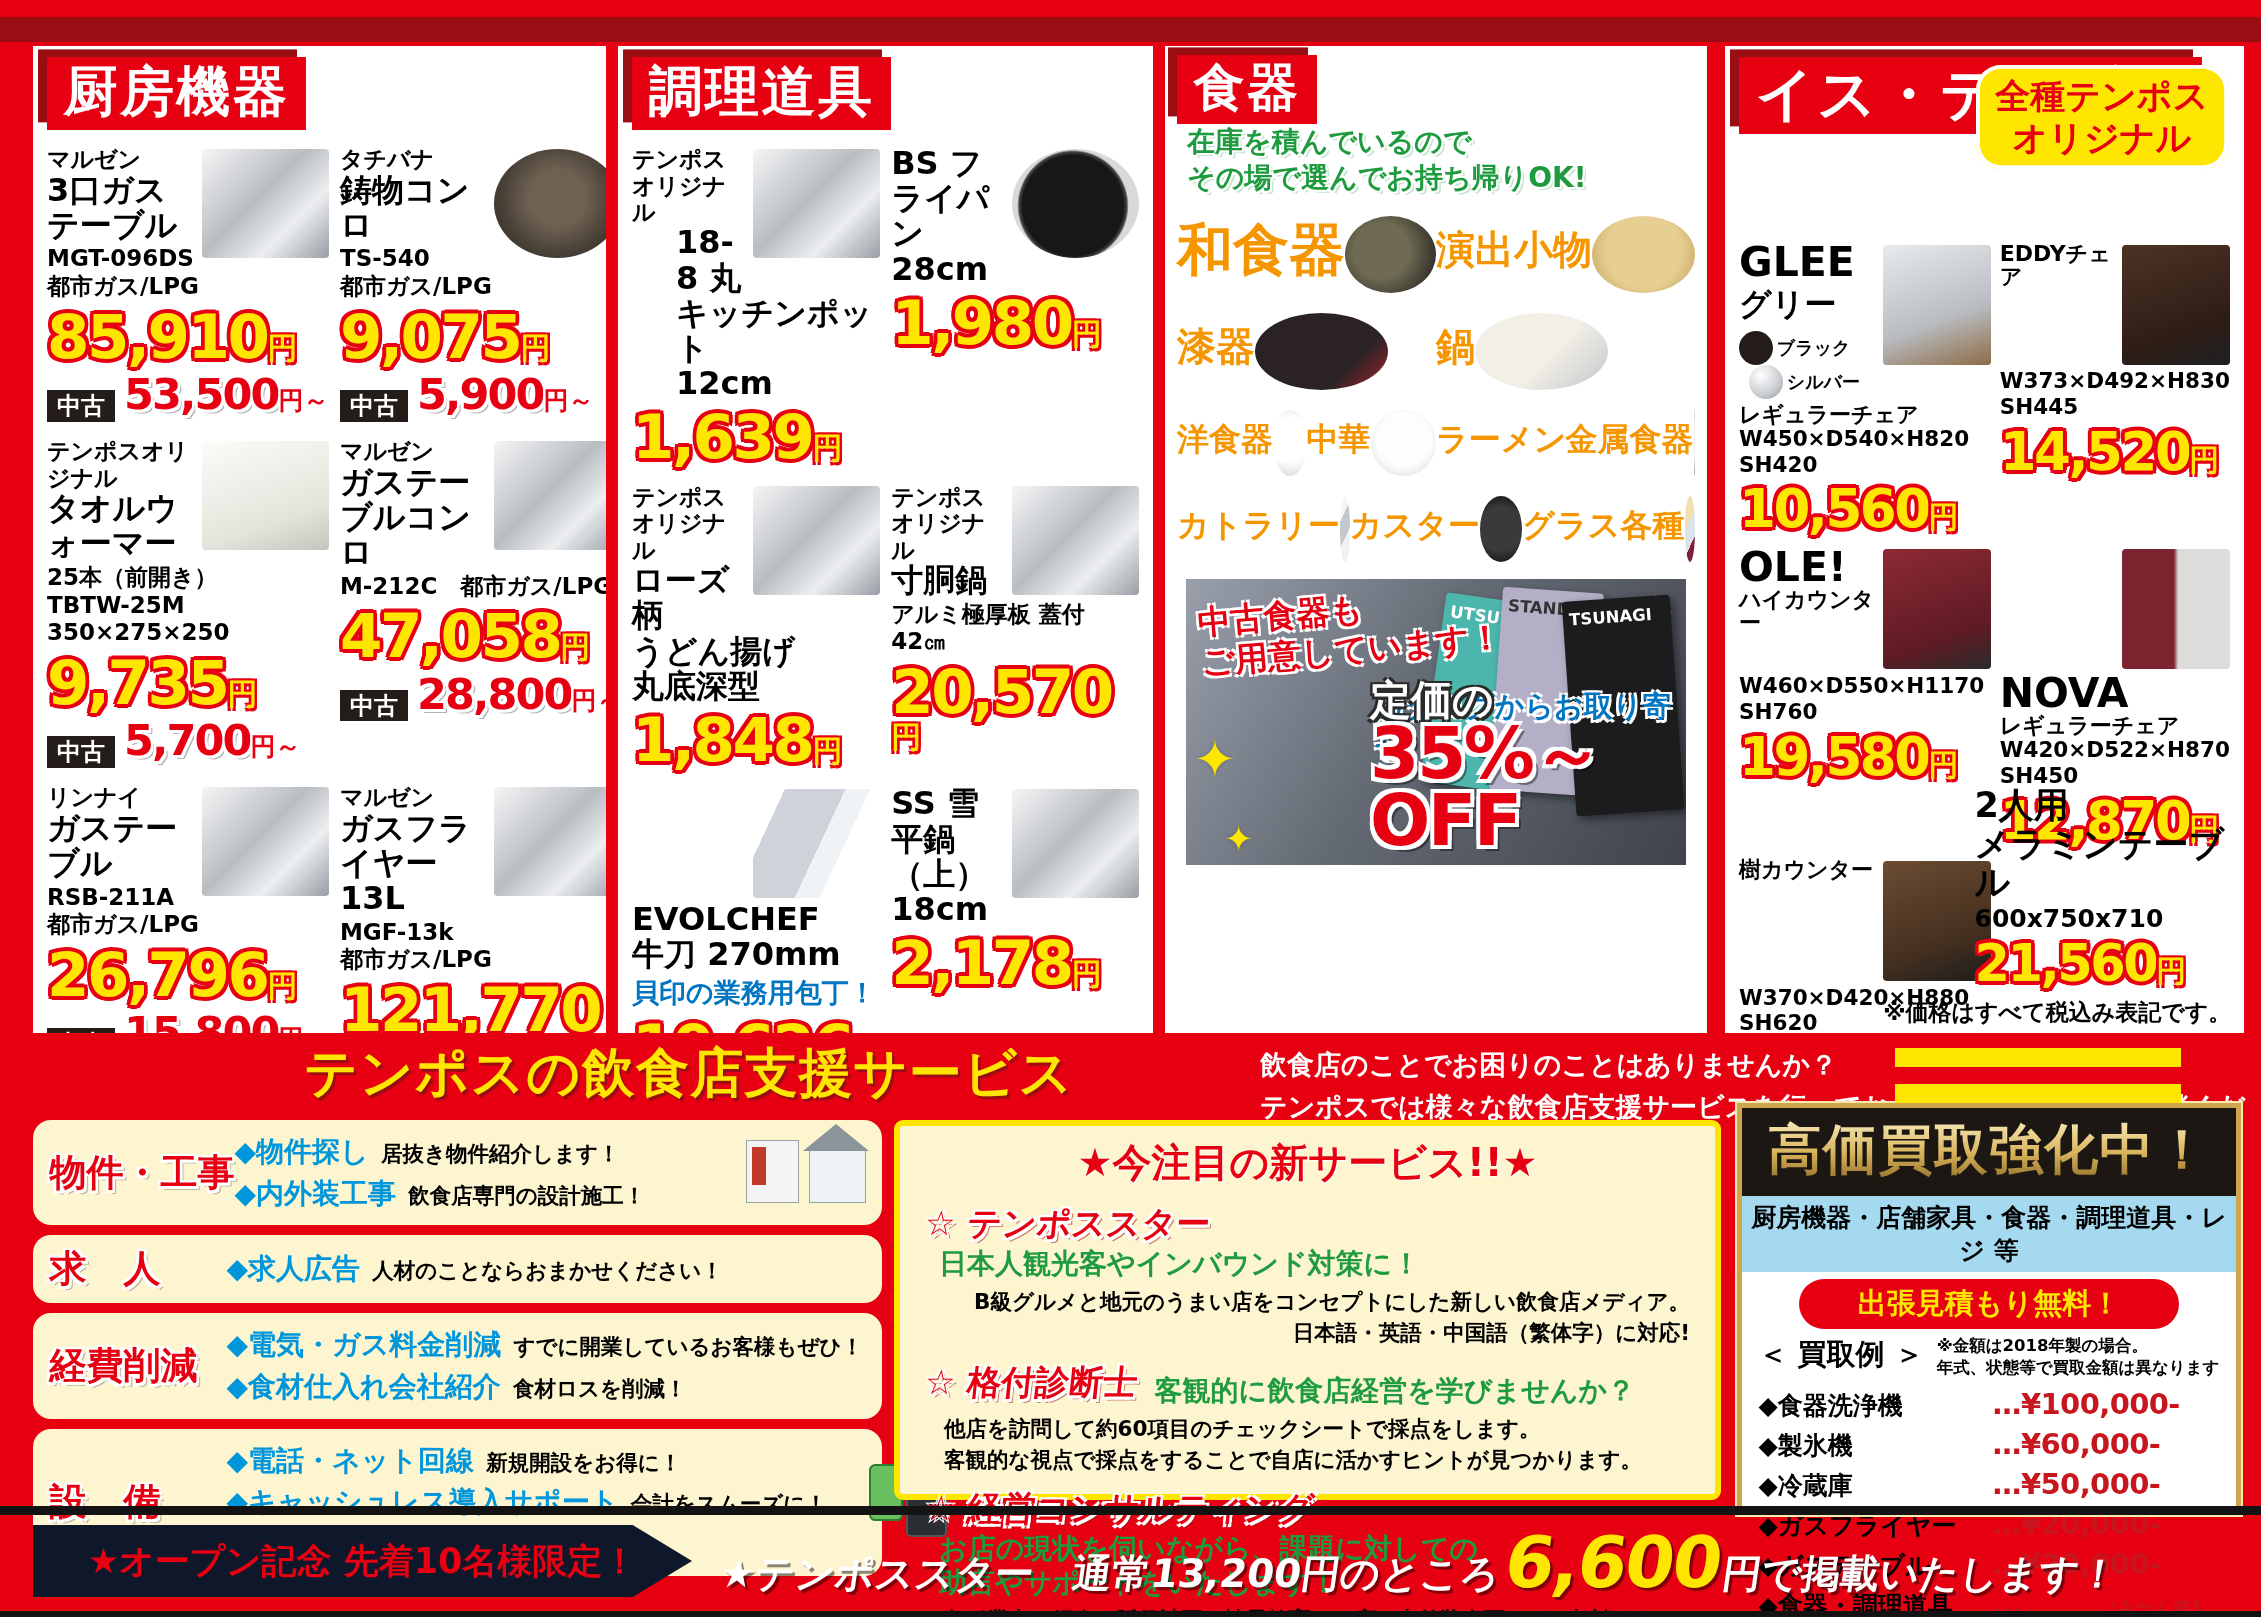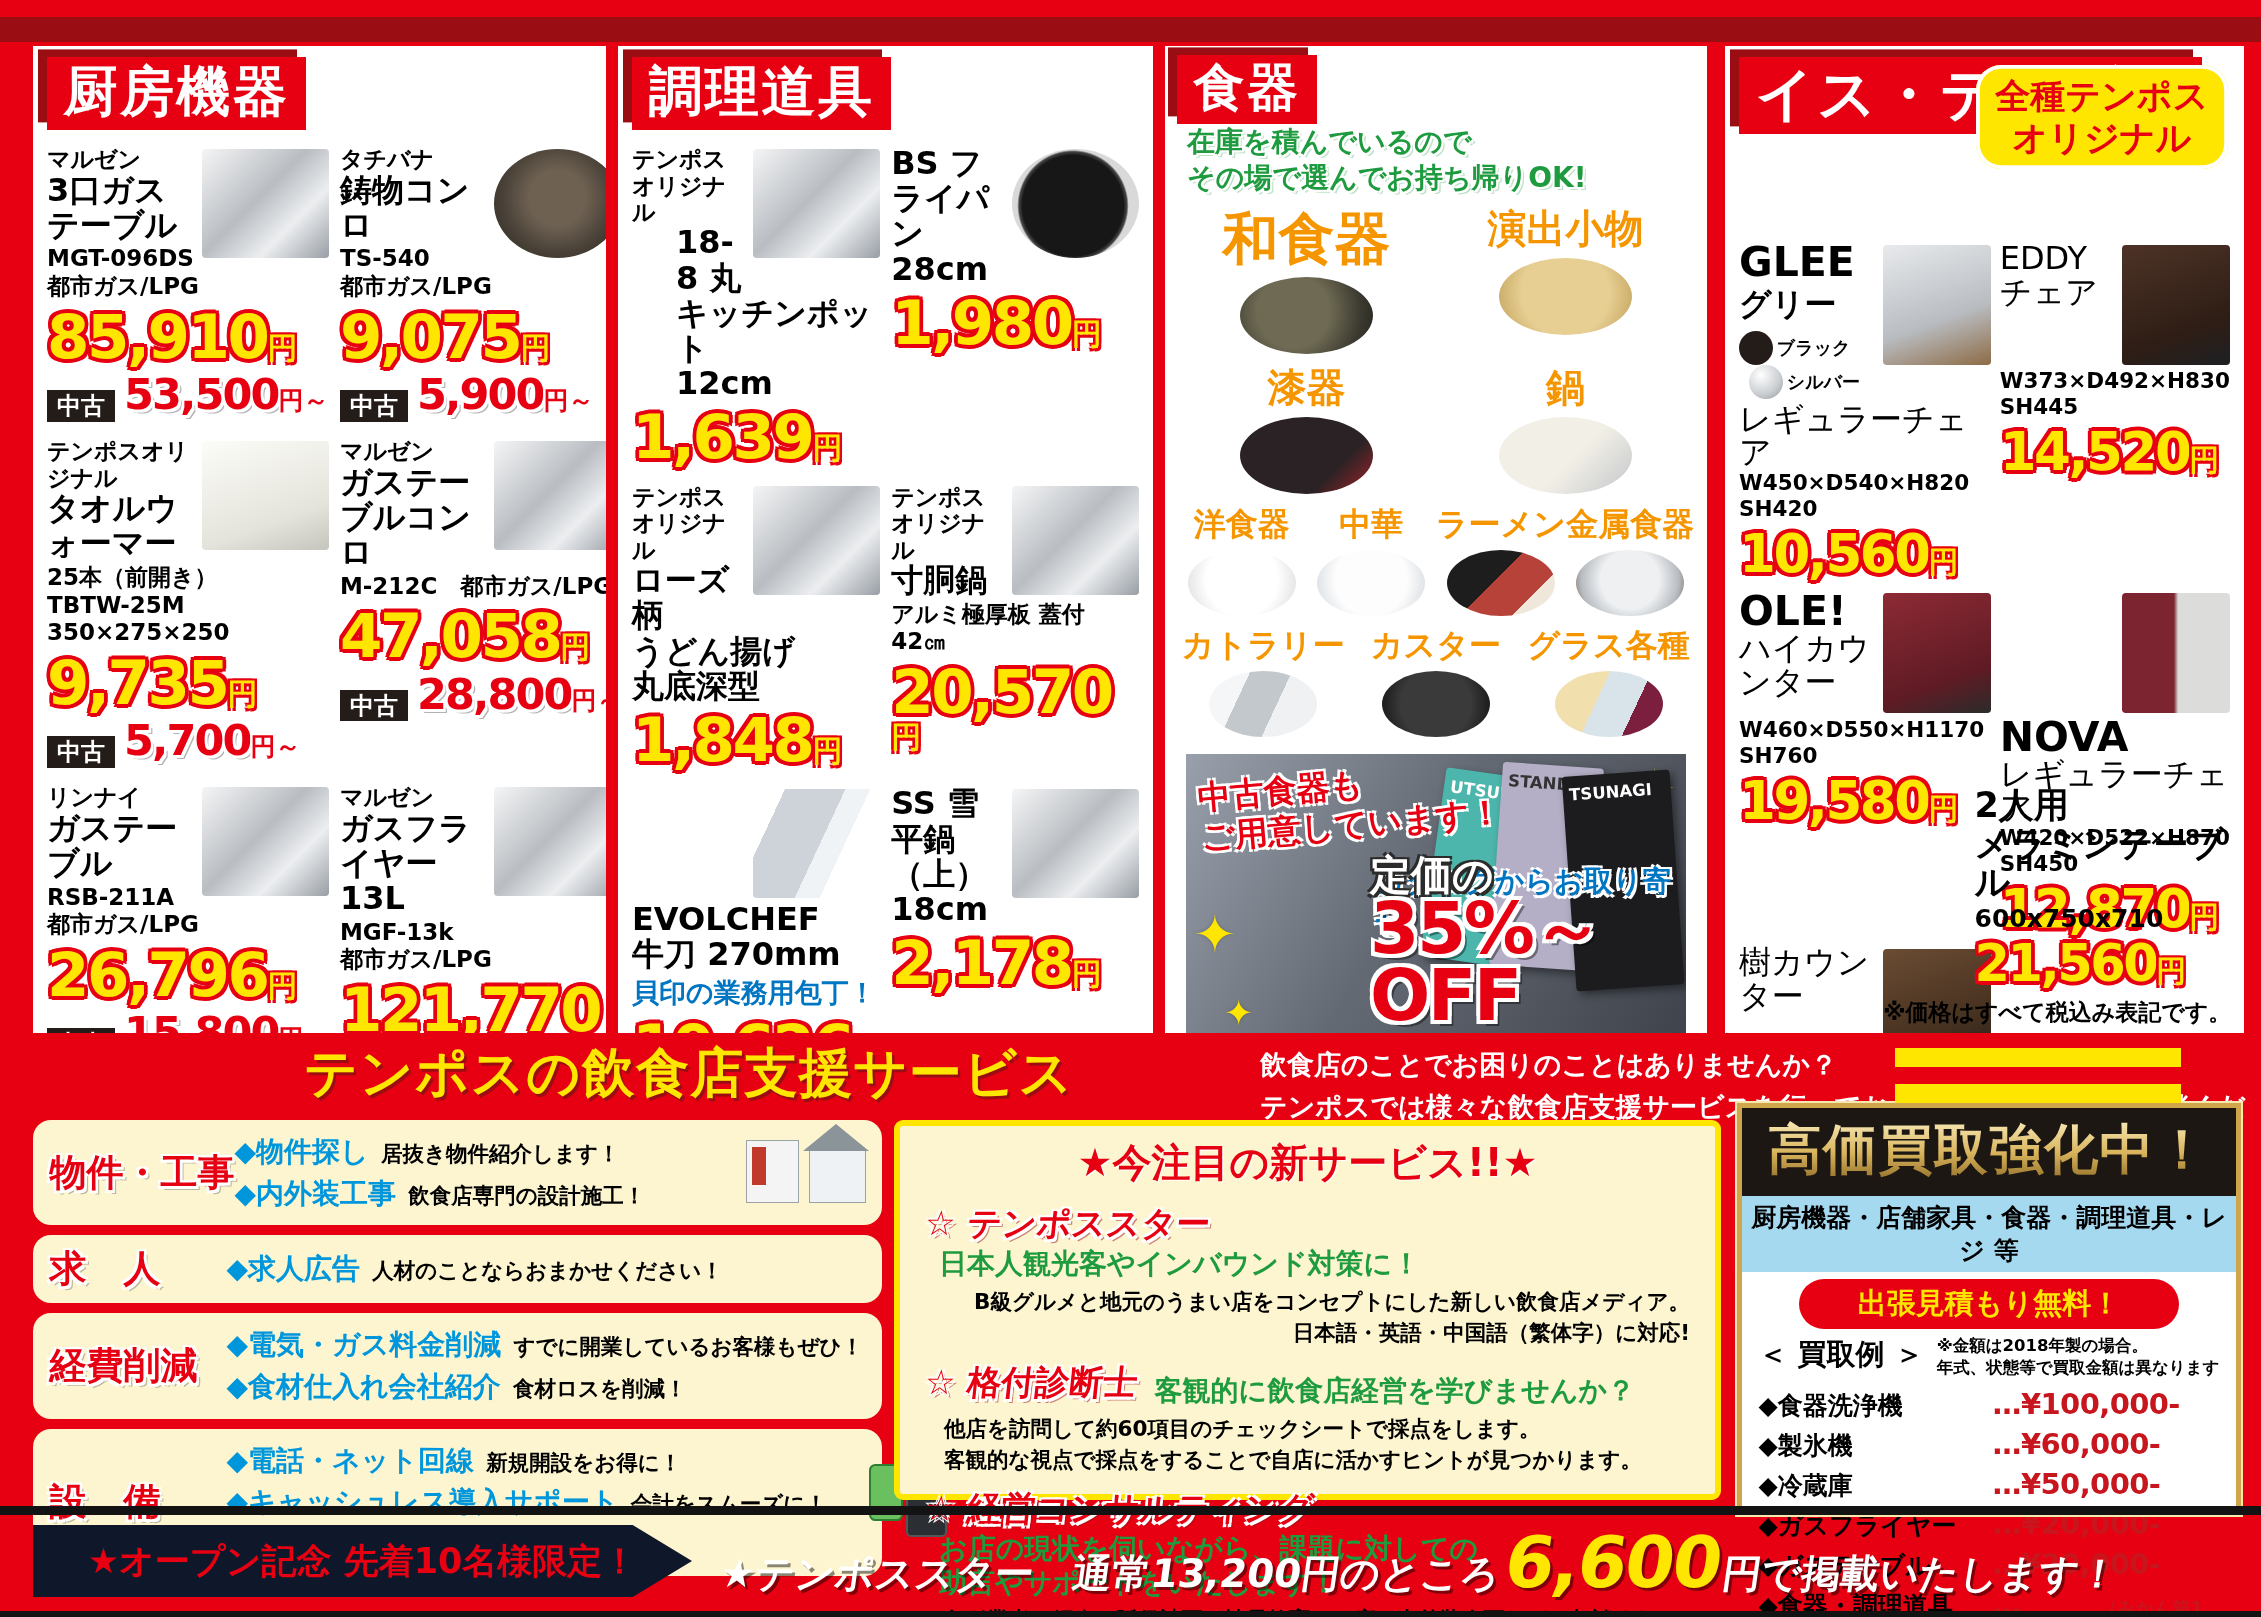--- a/index.html
+++ b/index.html
@@ -40,21 +40,21 @@
 [data-photo="knife"]{background:linear-gradient(115deg,#fff 0 18%,#cdd3d8 18% 52%,#f0f3f5 52% 66%,#fff 66%)}
 [data-photo="chair-steel"]{background:linear-gradient(160deg,#e8eaec,#b9bdc2 60%,#8d6b45)}
 [data-photo="chair-dark"]{background:linear-gradient(160deg,#4d3326,#2e1d15 70%,#1d2024)}
 [data-photo="chair-red"]{background:linear-gradient(160deg,#8d2a35,#5f1b24 70%,#2b2b2b)}
 [data-photo="chair-two"]{background:linear-gradient(90deg,#7c2430 0 48%,#dcdcda 52%)}
 [data-photo="chair-wood"]{background:linear-gradient(160deg,#6b4c33,#45301f 65%,#1d1d1d)}
 
 .stock-note{display:inline-block;vertical-align:top;margin-left:10px;font-size:28px;font-weight:900;color:#1f9b3f;line-height:1.3;white-space:pre-line;
  text-shadow:-1.9px -1.9px 0 #fff,1.9px -1.9px 0 #fff,-1.9px 1.9px 0 #fff,1.9px 1.9px 0 #fff,3.2px 3.2px 0 #bfe3c8}
 .cats{display:flex;flex-wrap:wrap;margin-top:11.4px}
-.cat{display:flex;flex-direction:column;align-items:center;width:25%;margin-bottom:12.7px}
+.cat{display:flex;flex-direction:row;align-items:center;width:25%;margin-bottom:12.7px}
 .cats .cat:nth-child(-n+4){width:50%}
 .cats .cat:nth-child(n+9){width:33.33%}
 .cat-label{color:#f59600;font-weight:900;line-height:1.1;white-space:nowrap}
 [data-size="xl"] .cat-label{font-size:56px}
 [data-size="l"] .cat-label{font-size:39px}
 [data-size="m"] .cat-label{font-size:32px}
 .cat-photo{width:133px;height:77px;border-radius:50%;margin-top:7.6px;background:#ddd}
 [data-size="m"] .cat-photo{width:108px;height:66px}
 [data-photo="wa"]{background:radial-gradient(circle at 40% 45%,#6e6a53 0 40%,#3c3a30 75%,#23221c)}
 [data-photo="straw"]{background:radial-gradient(circle at 50% 45%,#e7cf93 0 55%,#c7a964 90%)}
@@ -77,21 +77,21 @@
 .up-off{position:absolute;left:184px;bottom:10px;line-height:.95}
 .teika{display:block;font-size:41px;font-weight:900;color:#fff;text-shadow:-2.5px -2.5px 0 #2b2b2b,2.5px -2.5px 0 #2b2b2b,-2.5px 2.5px 0 #2b2b2b,2.5px 2.5px 0 #2b2b2b}
 .off-big{font-size:71px;font-weight:900;letter-spacing:-2.5px;color:#e60012;
  text-shadow:-3.8px -3.8px 0 #fff,3.8px -3.8px 0 #fff,-3.8px 3.8px 0 #fff,3.8px 3.8px 0 #fff,5.7px 5.7px 0 rgba(0,0,0,.4)}
 
 .fur-badge{position:absolute;right:16.5px;top:19px;background:#ffe600;border-radius:25px;padding:10px 19px;color:#e60012;font-size:35px;font-weight:900;text-align:center;line-height:1.2;white-space:pre-line;box-shadow:0 0 0 3.8px #fff inset}
 .chairs{display:grid;grid-template-columns:1fr 1fr;column-gap:9px;row-gap:11.4px;margin-top:108px}
 .chair .photo{width:108px;height:120px}
 .cbig{font-size:41px;font-weight:900;line-height:1}
 .csub{font-size:32px;font-weight:700}
-.cname{font-size:32px;font-weight:400;line-height:1.05}
+.cname{font-size:22px;font-weight:700;line-height:1.05}
 .cspecs{font-size:21.5px;font-weight:700;line-height:1.2;white-space:pre-line}
 .chair .price{font-size:53px}
 .cdots{margin:3.8px 0}
 .dot{display:inline-block;width:34px;height:34px;border-radius:50%;vertical-align:middle}
 .dot.black{background:#241c18}
 .dot.silver{background:radial-gradient(circle at 35% 30%,#fff,#c9cdd1 60%,#8f959b);margin-left:10px}
 .dotlab{font-size:18px;font-weight:700;margin-left:3.8px;vertical-align:middle}
 .table-block{position:absolute;width:253px}
 .tname{font-size:35px;font-weight:900;line-height:1.1;white-space:pre-line}
 .tspec{font-size:25px;font-weight:700;margin-top:2.5px}

